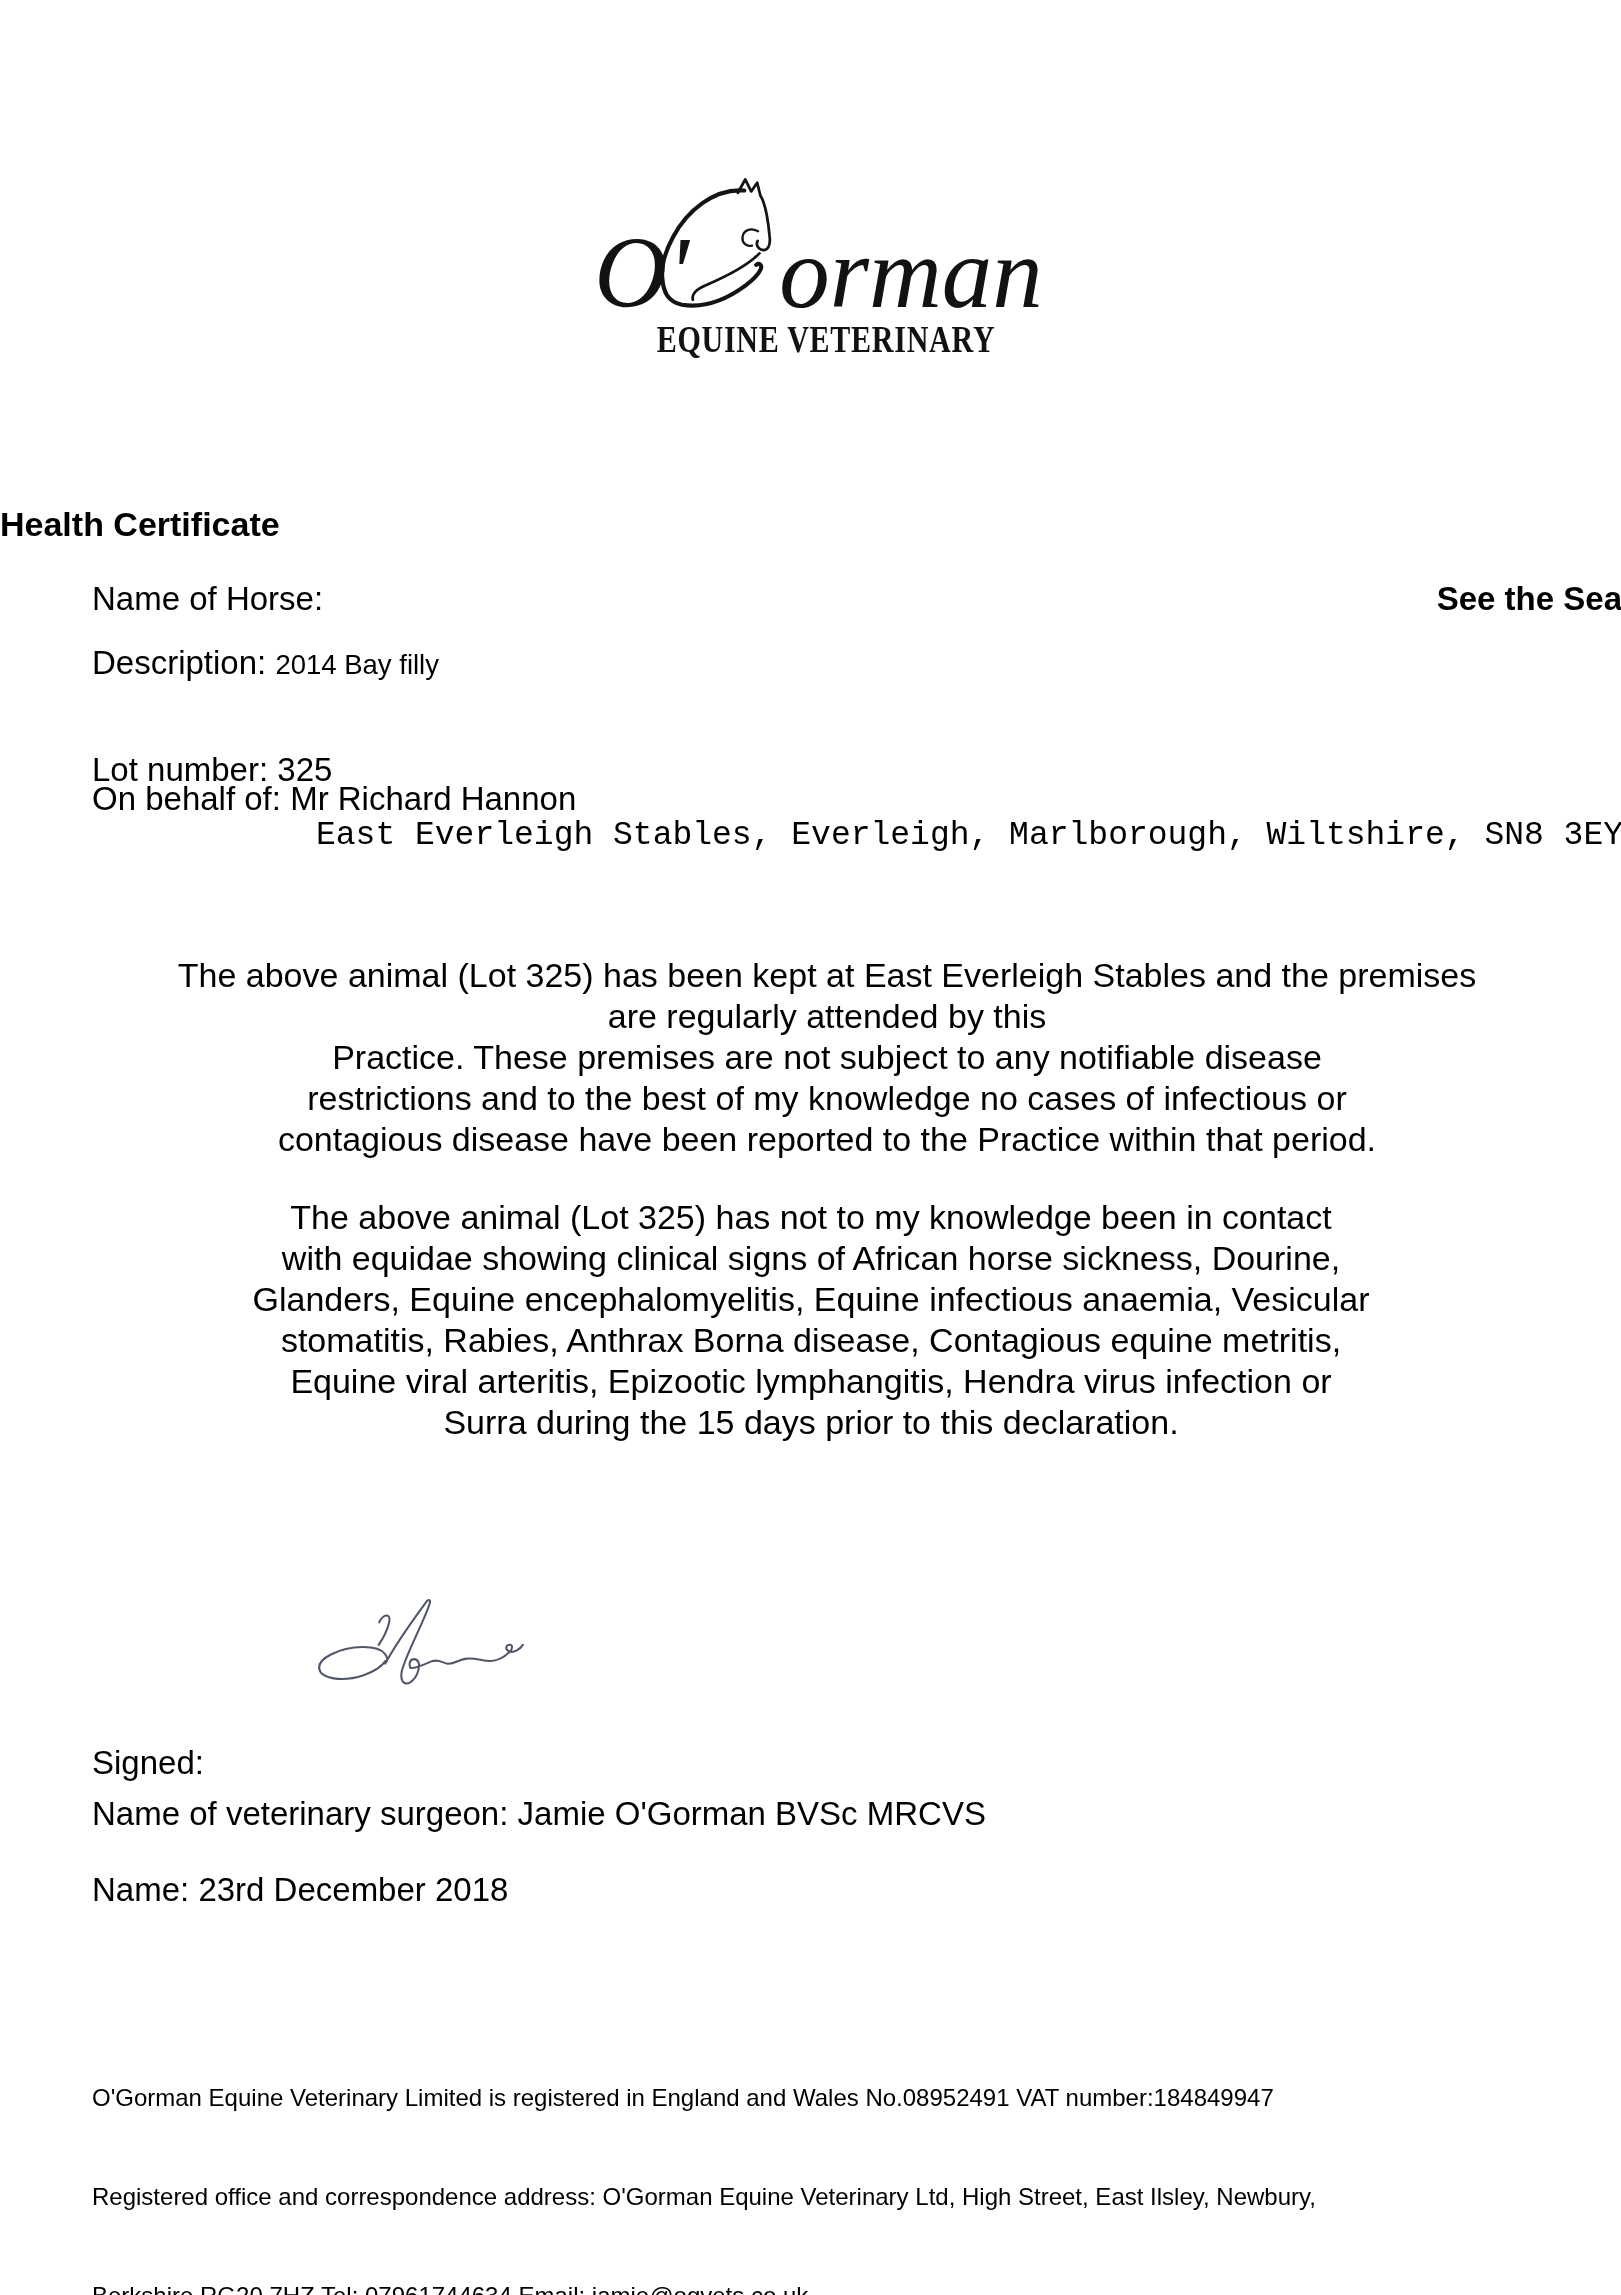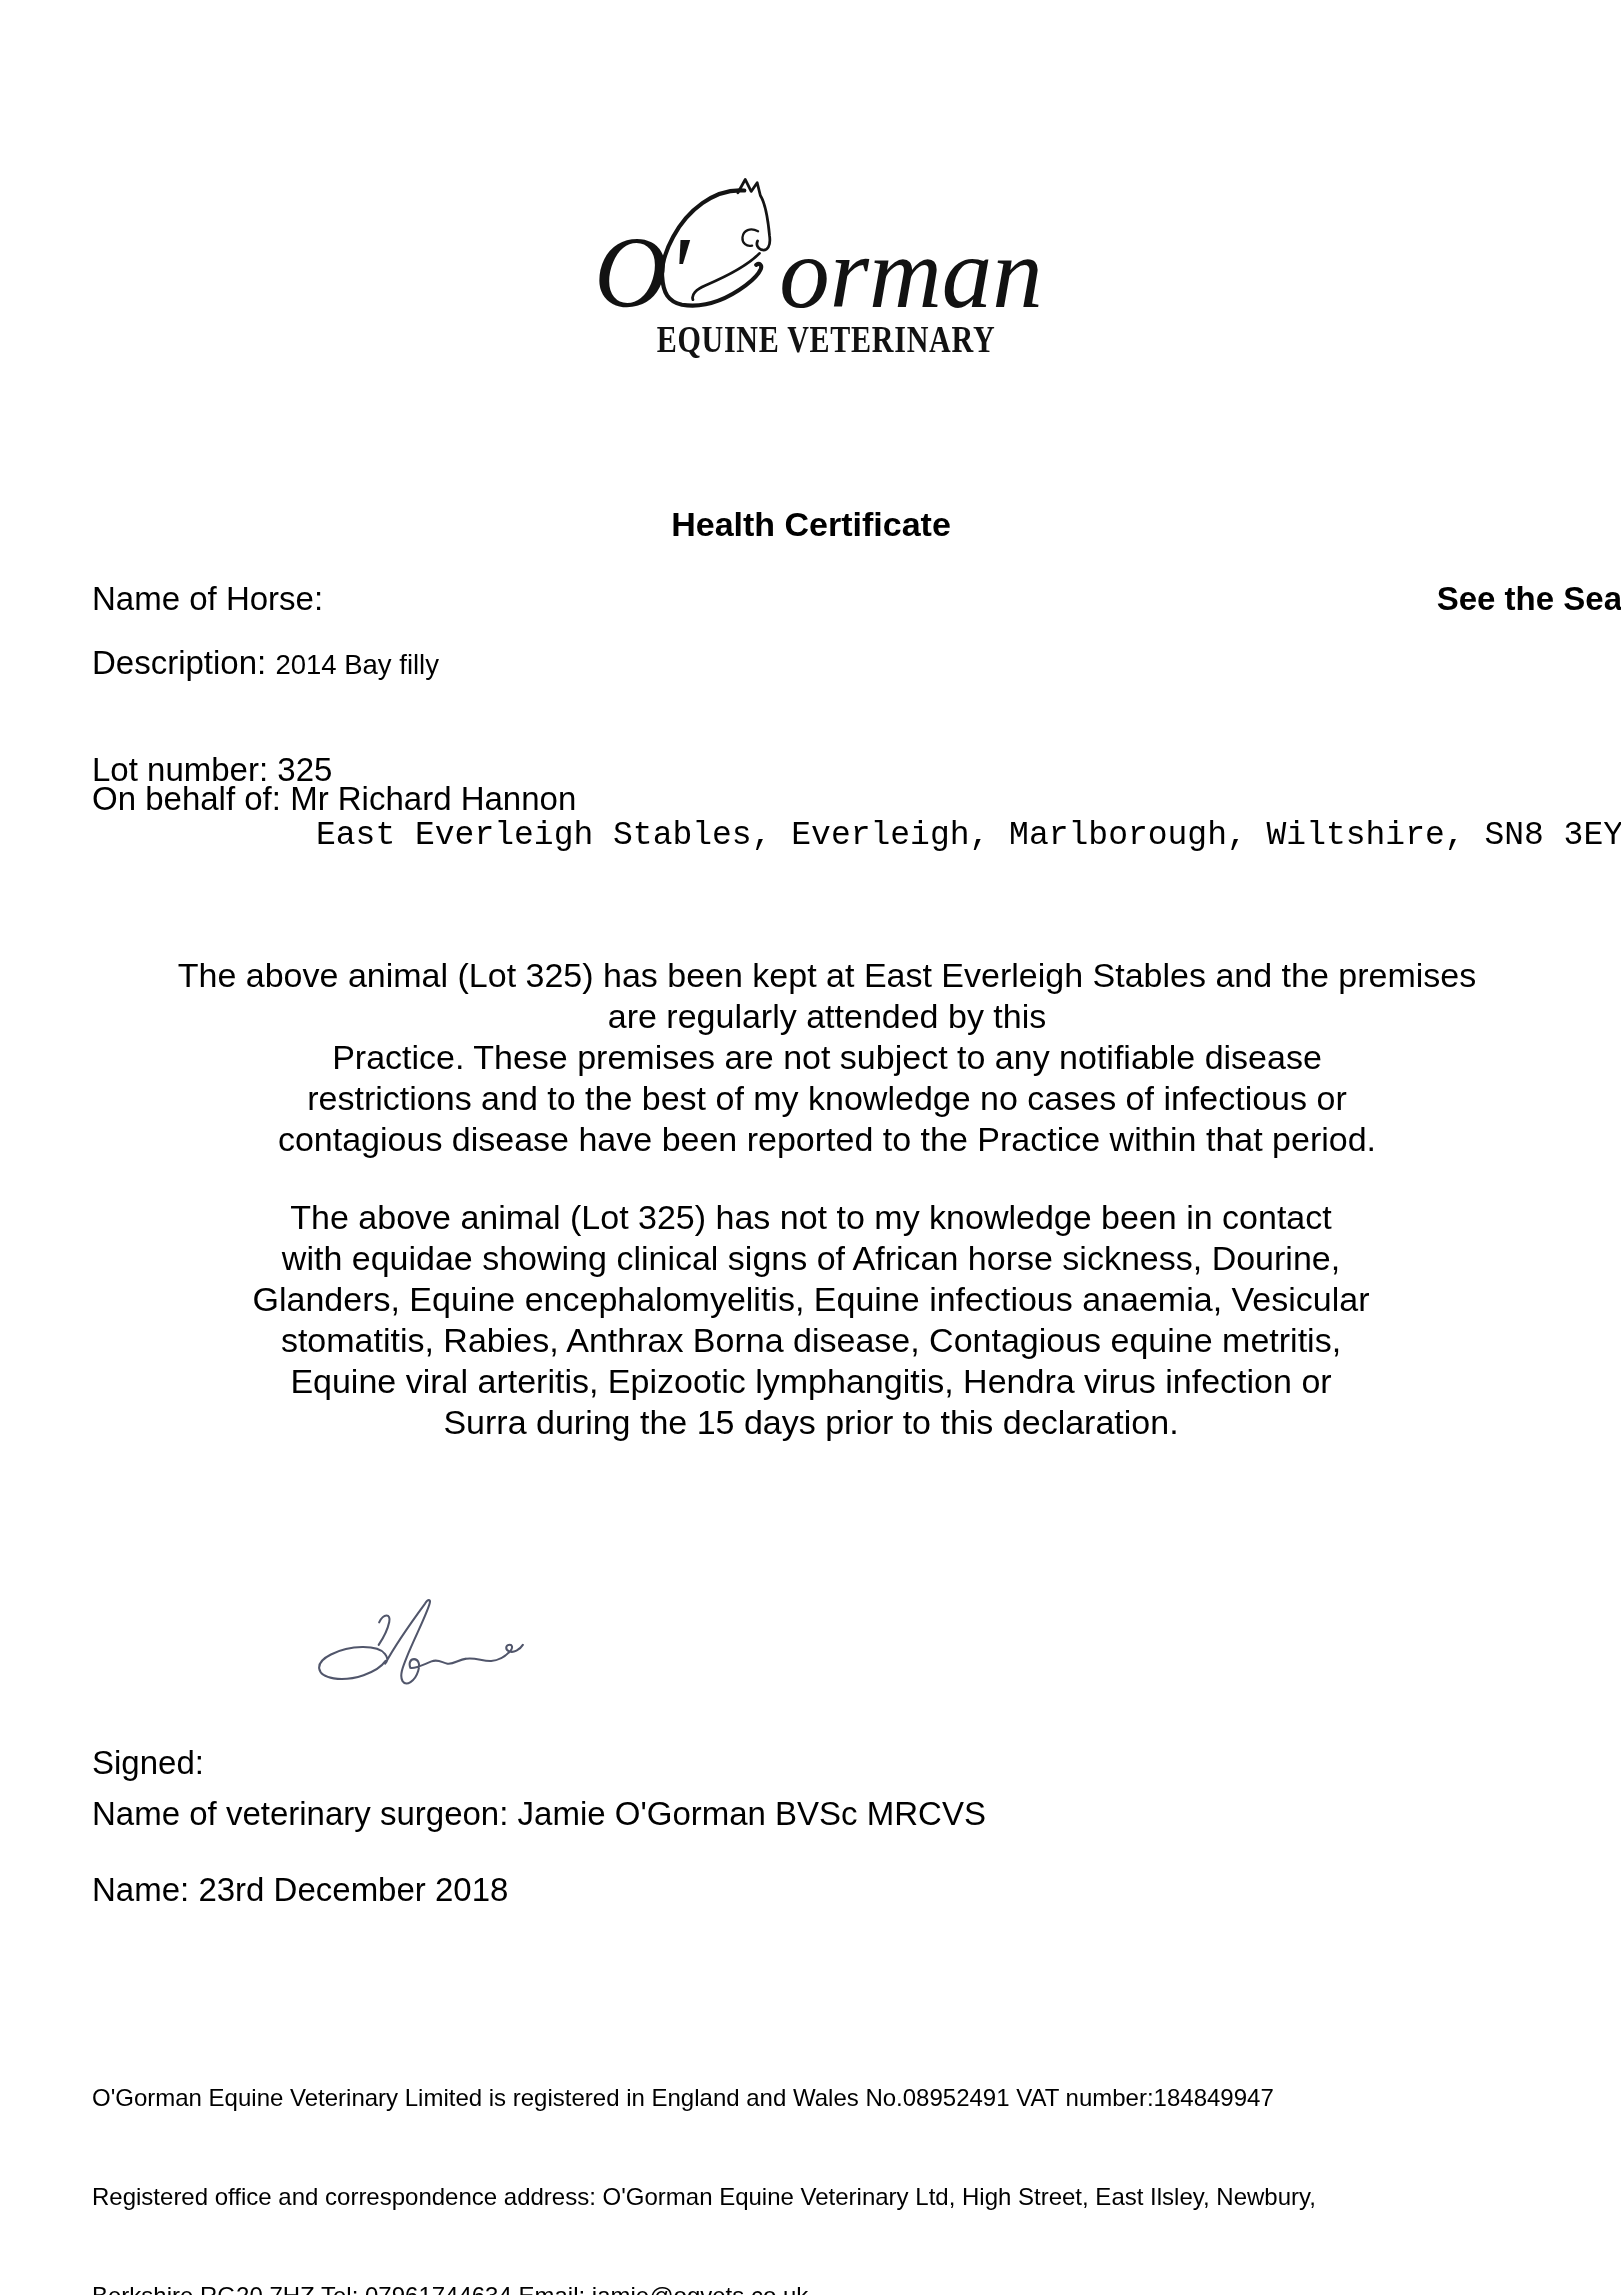--- a/index.html
+++ b/index.html
@@ -26,21 +26,21 @@
   }
   .logo .subtitle-text{
     font-family:"Liberation Serif", serif;
     font-weight:bold;
     fill:#121212;
     letter-spacing:2px;
   }
   
   .title{
     position:absolute; left:0; right:0; top:505px;
-    text-align:center; font-size:34px; font-weight:bold; line-height:1.15;
+    text-align:left; font-size:34px; font-weight:bold; line-height:1.15;
   }
   .label{position:absolute; font-size:33px; line-height:1.15; white-space:pre;}
   .pos-name{left:92px; top:580px;}
   .value-center{
     position:absolute; left:0; right:0; top:580px;
     text-align:right; font-size:33px; font-weight:bold; line-height:1.15;
   }
   .pos-desc{left:92px; top:644px;}
   .small-inline{font-size:27.5px;margin-top:16px;}
   .pos-lot{left:92px; top:751px;}

